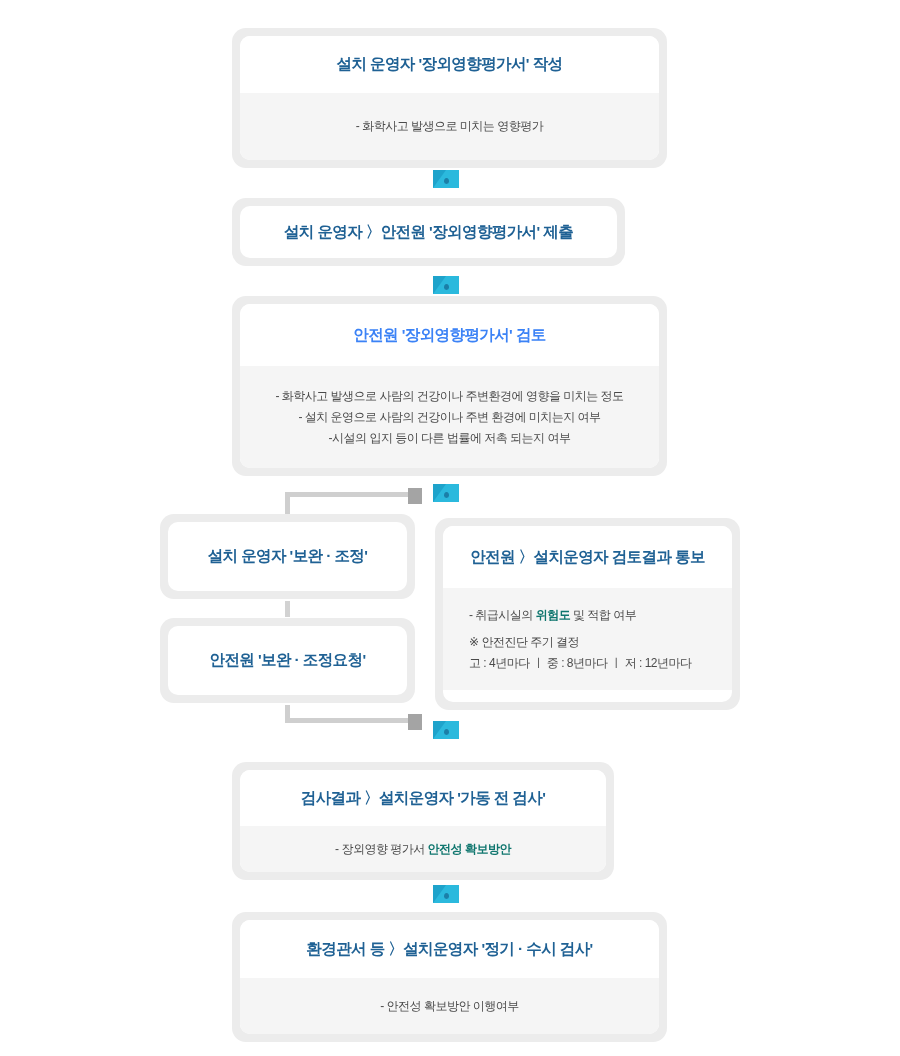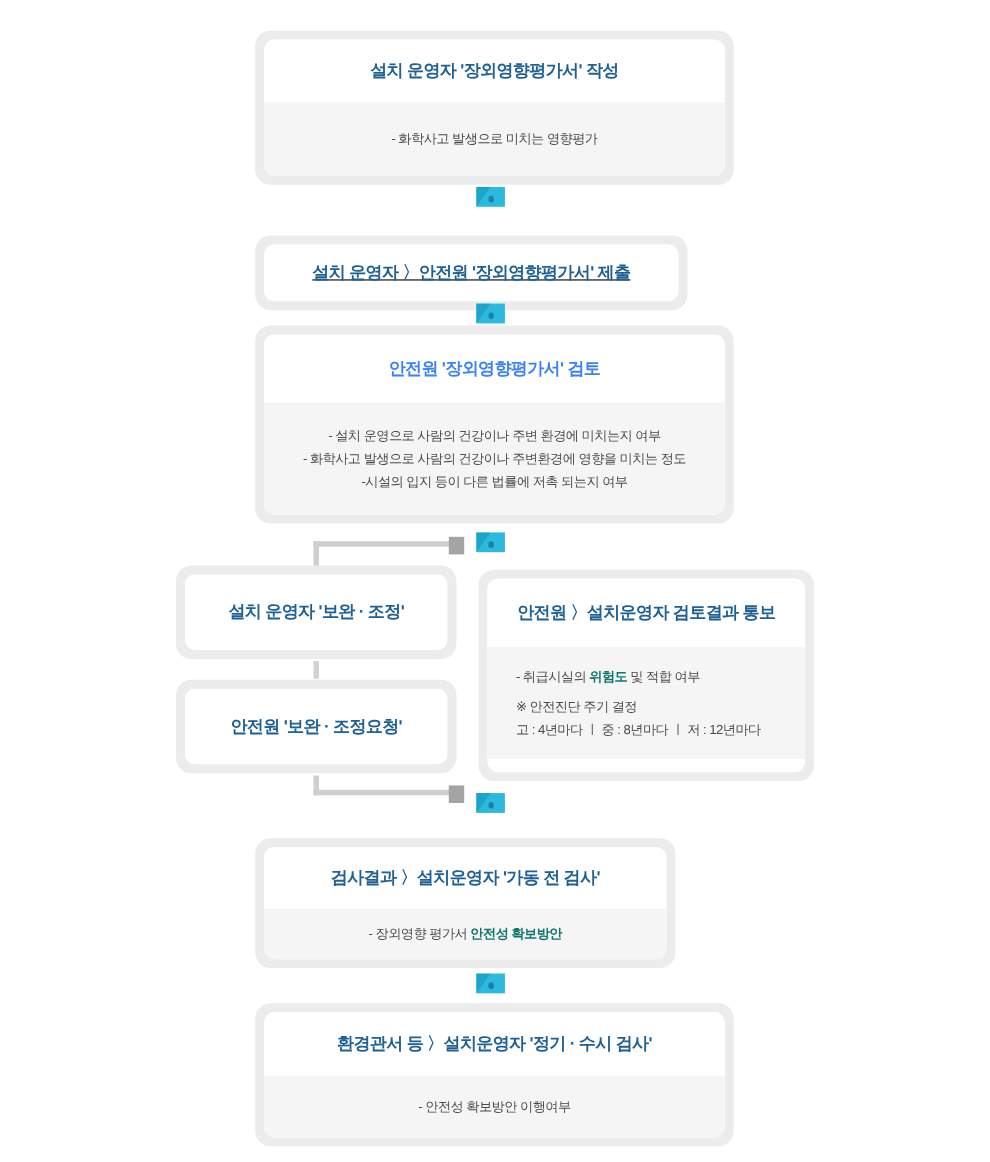--- a/index.html
+++ b/index.html
@@ -126,37 +126,37 @@
         <div class="line">- 화학사고 발생으로 미치는 영향평가</div>
       </div>
     </div>
   </div>
 
   <div class="arrow-marker" style="left:433px; top:170px;">
     <span class="tri"></span>
     <span class="dot"></span>
   </div>
 
-  <div class="card title-only" style="left:232px; top:214px; width:393px; height:68px;text-decoration:underline;">
+  <div class="card title-only" style="left:232px; top:198px; width:393px; height:68px;">
     <div class="card-inner">
       <div class="card-title">설치 운영자 〉안전원 '장외영향평가서' 제출</div>
     </div>
   </div>
 
   <div class="arrow-marker" style="left:433px; top:276px;">
     <span class="tri"></span>
     <span class="dot"></span>
   </div>
 
   <div class="card" style="left:232px; top:296px; width:435px; height:180px;">
     <div class="card-inner">
       <div class="card-title red" style="height:62px;">안전원 '장외영향평가서' 검토</div>
       <div class="card-body" style="height:102px;">
+        <div class="line">- 화학사고 발생으로 사람의 건강이나 주변환경에 영향을 미치는 정도</div>
         <div class="line">- 설치 운영으로 사람의 건강이나 주변 환경에 미치는지 여부</div>
-        <div class="line">- 화학사고 발생으로 사람의 건강이나 주변환경에 영향을 미치는 정도</div>
         <div class="line">-시설의 입지 등이 다른 법률에 저촉 되는지 여부</div>
       </div>
     </div>
   </div>
 
   <div class="conn-v" style="left:285px; top:492px; height:24px;"></div>
 
   <div class="conn-h" style="left:285px; top:492px; width:128px;"></div>
 
   <div class="conn-cap" style="left:408px; top:488px;"></div>

